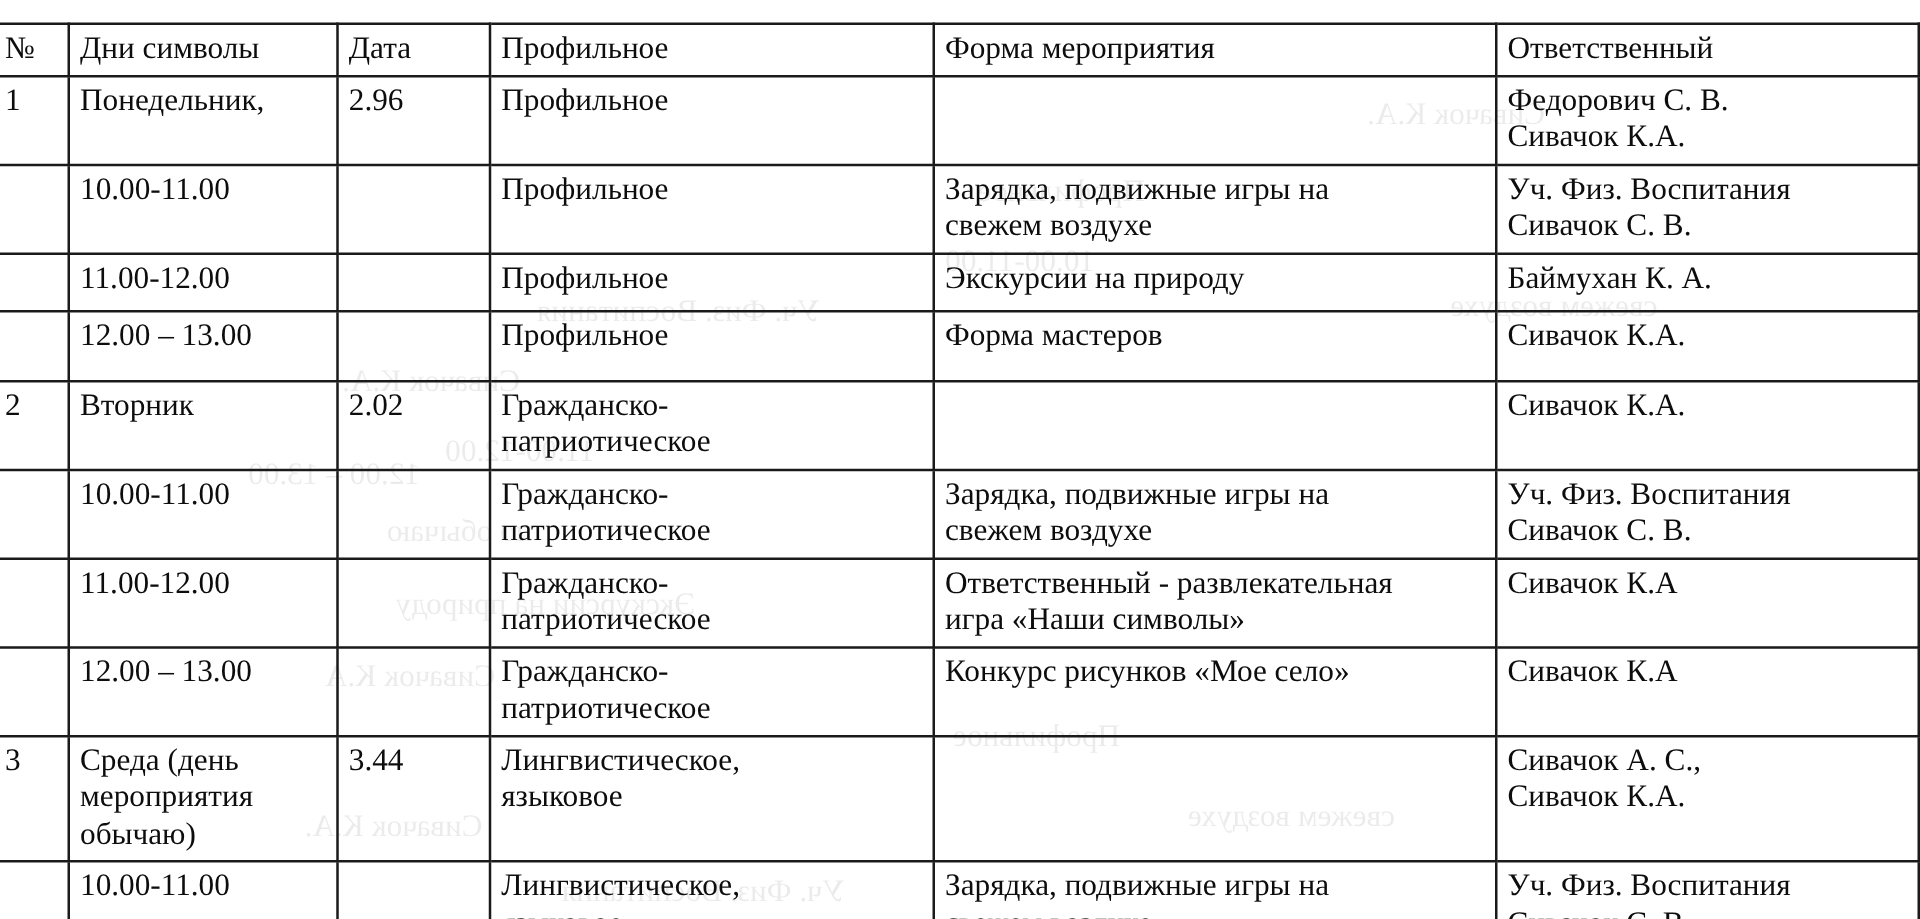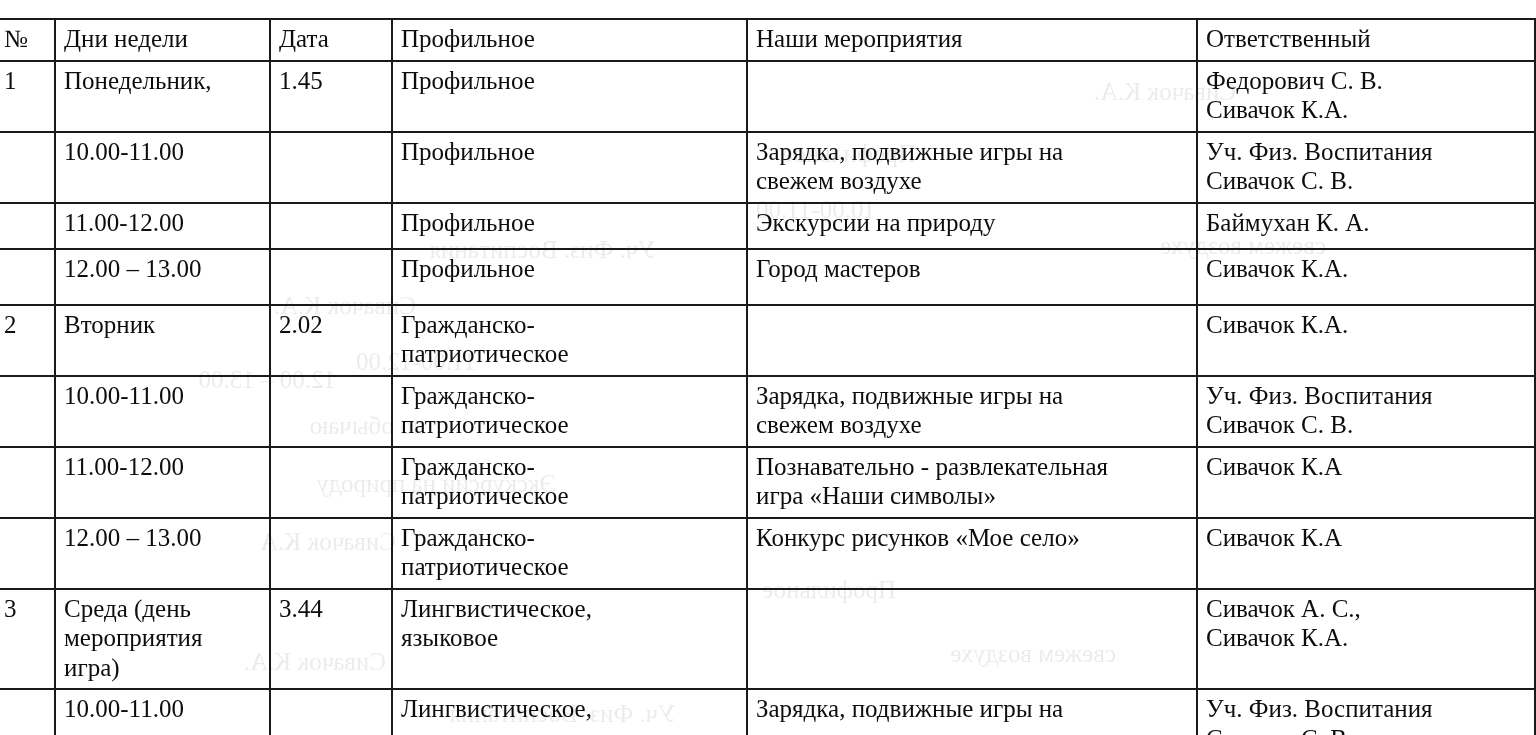--- a/index.html
+++ b/index.html
@@ -107,35 +107,35 @@
       <col class="c-num">
         <col class="c-day">
         <col class="c-date">
       <col class="c-dir">
         <col class="c-form">
         <col class="c-resp">
     </colgroup>
     <tbody>
       <tr class="hdr">
         <td>№</td>
-        <td>Дни недели</td>
+        <td>Дни символы</td>
         <td>Дата</td>
         <td>Профильное</td>
-        <td>Наши мероприятия</td>
+        <td>Форма мероприятия</td>
         <td>Ответственный</td>
       </tr>
 
       <tr class="r-tall">
         <td>1</td>
         <td>
             <span class="cell-lines">
               <span>Понедельник,</span>
             </span>
           </td>
-        <td>1.45</td>
+        <td>2.96</td>
         <td>
             <span class="cell-lines">
               <span>Профильное</span>
             </span>
           </td>
         <td></td>
         <td>
             <span class="cell-lines">
               <span>Федорович С. В.</span>
               <span>Сивачок К.А.</span>
@@ -203,21 +203,21 @@
             </span>
           </td>
         <td></td>
         <td>
             <span class="cell-lines">
               <span>Профильное</span>
             </span>
           </td>
         <td>
             <span class="cell-lines">
-              <span>Город мастеров</span>
+              <span>Форма мастеров</span>
             </span>
           </td>
         <td>
             <span class="cell-lines">
               <span>Сивачок К.А.</span>
             </span>
           </td>
       </tr>
 
       <tr class="r-med">
@@ -279,21 +279,21 @@
           </td>
         <td></td>
         <td>
             <span class="cell-lines">
               <span>Гражданско-</span>
               <span>патриотическое</span>
             </span>
           </td>
         <td>
             <span class="cell-lines">
-              <span class="nowrap">Познавательно - развлекательная</span>
+              <span class="nowrap">Ответственный - развлекательная</span>
               <span>игра «Наши символы»</span>
             </span>
           </td>
         <td>
             <span class="cell-lines">
               <span>Сивачок К.А</span>
             </span>
           </td>
       </tr>
 
@@ -322,21 +322,21 @@
             </span>
           </td>
       </tr>
 
       <tr class="r-tall">
         <td>3</td>
         <td>
             <span class="cell-lines">
               <span>Среда (день</span>
               <span>мероприятия</span>
-              <span>игра)</span>
+              <span>обычаю)</span>
             </span>
           </td>
         <td>3.44</td>
         <td>
             <span class="cell-lines">
               <span>Лингвистическое,</span>
               <span>языковое</span>
             </span>
           </td>
         <td></td>

